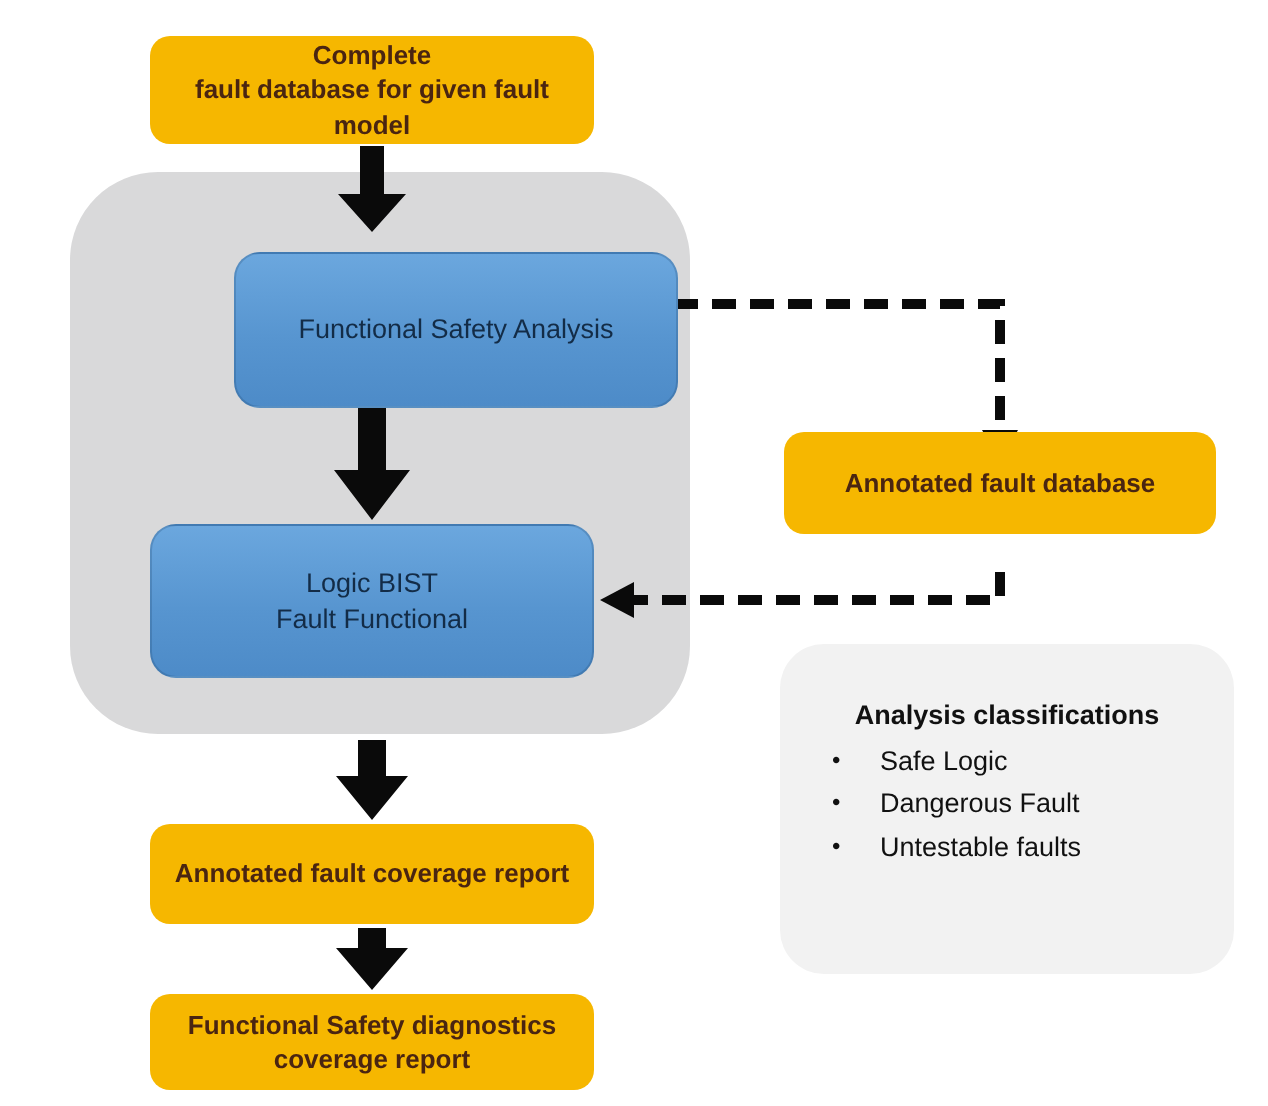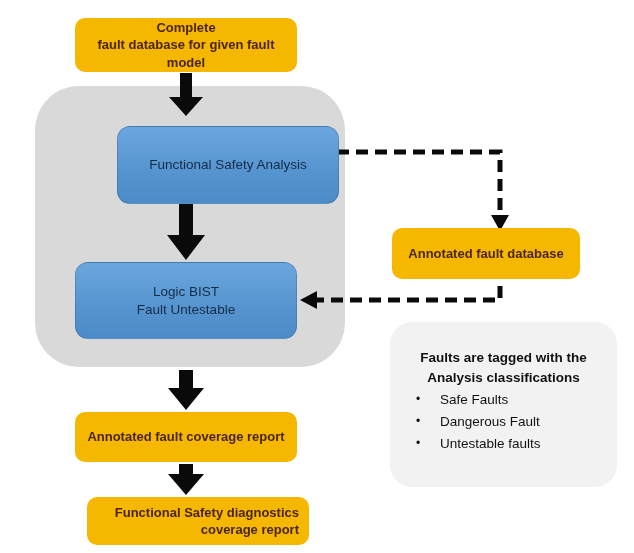--- a/index.html
+++ b/index.html
@@ -34,23 +34,23 @@
     padding:2px 10px;
   }
   .line{display:block;}
   #container-gray{
     position:absolute;left:35px;top:86px;width:310px;height:281px;
     background:#d9d9da;border-radius:44px;
   }
   #node-top{left:75px;top:18px;width:222px;height:54px;}
   #node-fsa{left:75px;top:126px;width:222px;height:78px;margin-left:42px;}
   #node-lbist{left:75px;top:262px;width:222px;height:77px;text-align:right;}
-  #node-adb{left:392px;top:228px;width:188px;height:51px;}
+  #node-adb{left:392px;top:216px;width:216px;height:51px;}
   #node-afcr{left:75px;top:412px;width:222px;height:50px;}
-  #node-fsdcr{left:87px;top:497px;width:222px;height:48px;text-align:right;}
+  #node-fsdcr{left:75px;top:497px;width:222px;height:48px;}
   #note-box{
     position:absolute;left:390px;top:322px;width:227px;height:165px;
     background:#f2f2f2;border-radius:22px;
     box-sizing:border-box;
     padding:26px 14px 0 14px;
     color:#111111;
   }
   .note-heading{
     text-align:center;
     font-size:13.5px;font-weight:700;line-height:1.45;
@@ -90,44 +90,43 @@
     <span class="line">Complete</span>
     <span class="line">fault database for given fault model</span>
   </div>
 
   <div class="node blue" id="node-fsa">
     <span class="line">Functional Safety Analysis</span>
   </div>
 
   <div class="node blue" id="node-lbist">
     <span class="line">Logic BIST</span>
-    <span class="line">Fault Untestable</span>
+    <span class="line">Fault Functional</span>
   </div>
 
   <div class="node yellow" id="node-adb">
     <span class="line">Annotated fault database</span>
   </div>
 
   <div class="node yellow" id="node-afcr">
     <span class="line">Annotated fault coverage report</span>
   </div>
 
   <div class="node yellow" id="node-fsdcr">
     <span class="line">Functional Safety diagnostics coverage report</span>
   </div>
 
   <div id="note-box">
     <div class="note-heading">
-      <span>Faults are tagged with the</span>
       <span>Analysis classifications</span>
     </div>
     <ul>
       <li>
         <span class="bullet">•</span>
-        <span>Safe Faults</span>
+        <span>Safe Logic</span>
       </li>
       <li>
         <span class="bullet">•</span>
         <span>Dangerous Fault</span>
       </li>
       <li>
         <span class="bullet">•</span>
         <span>Untestable faults</span>
       </li>
     </ul>

